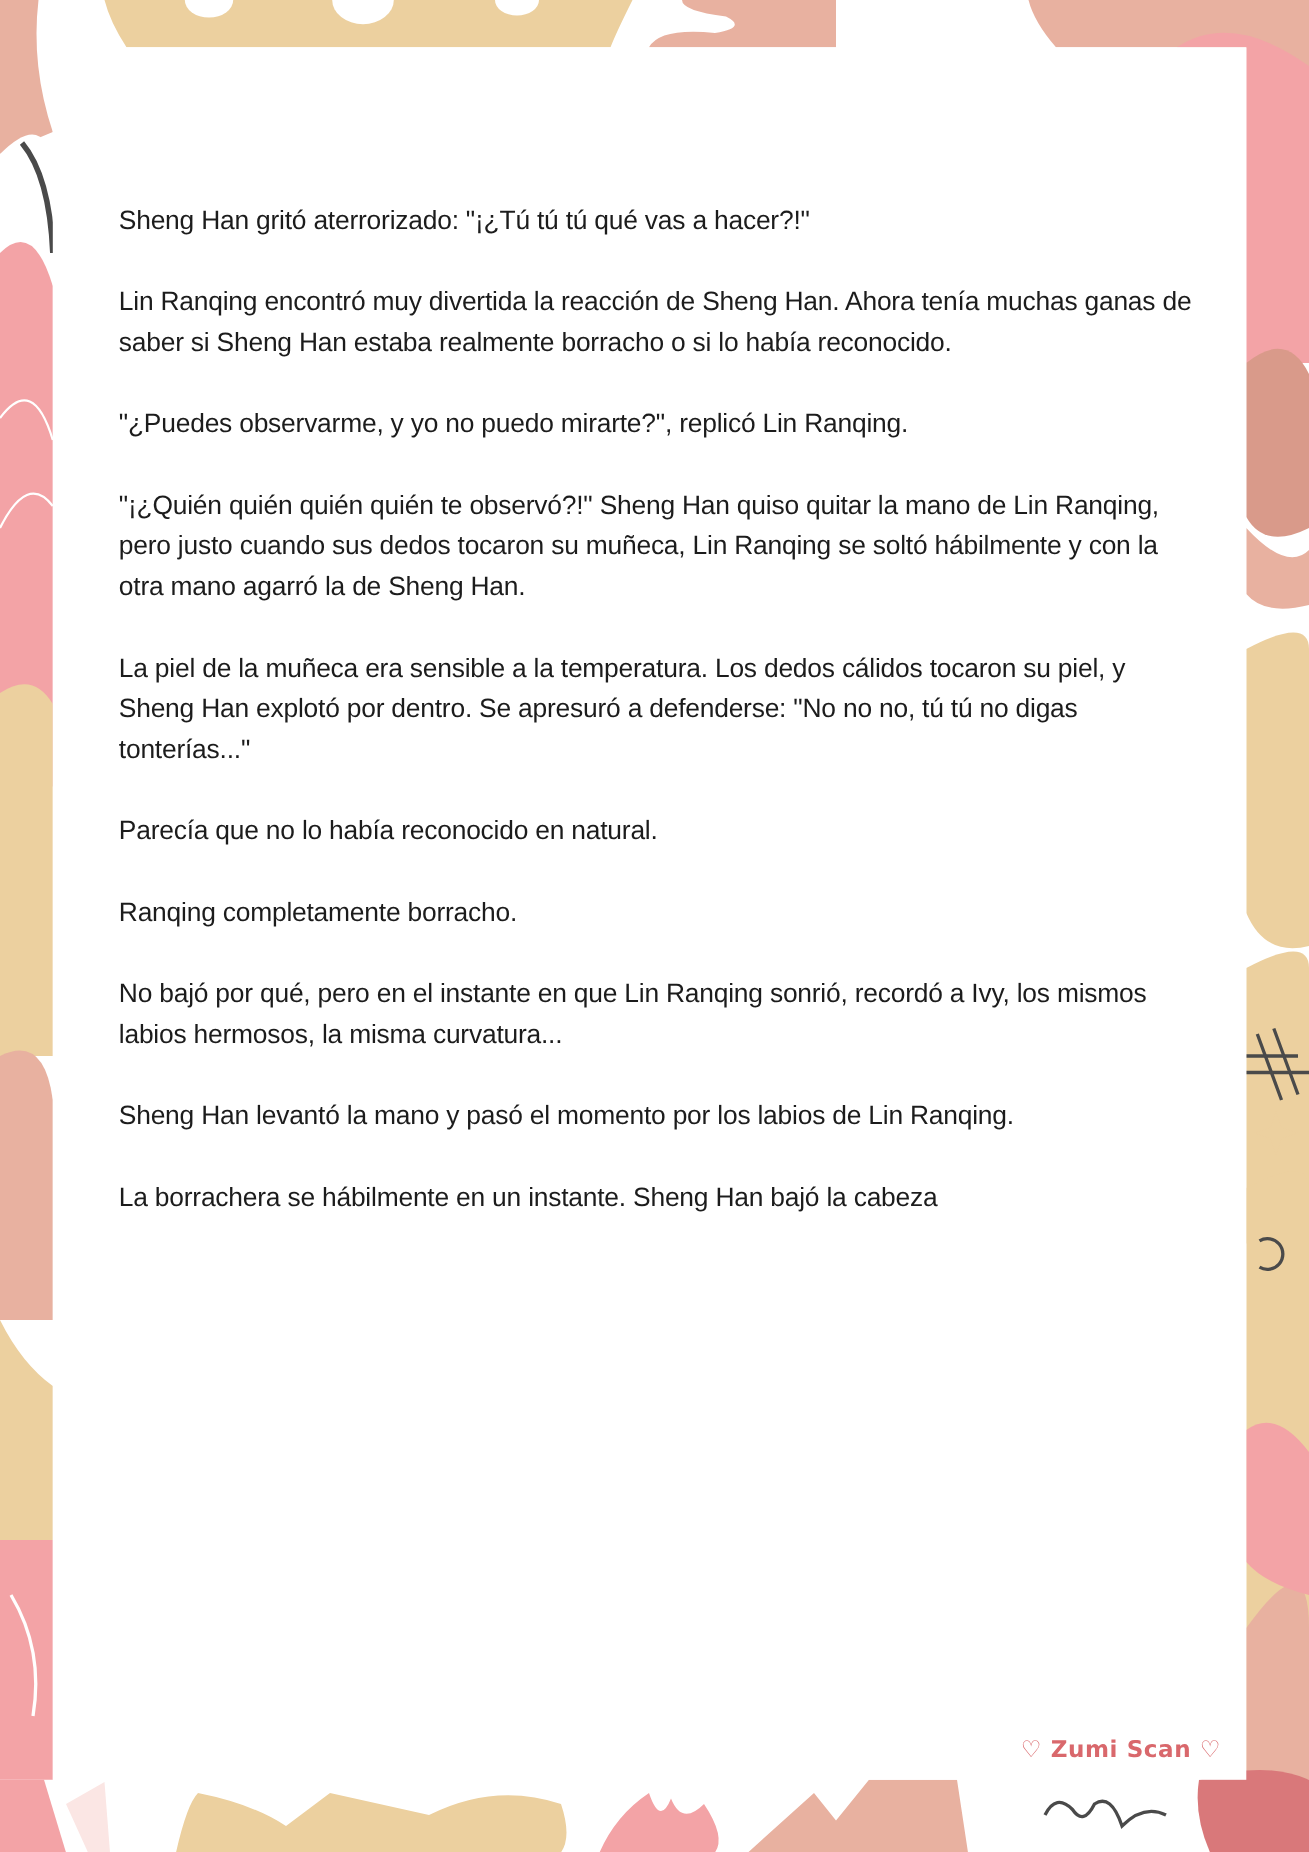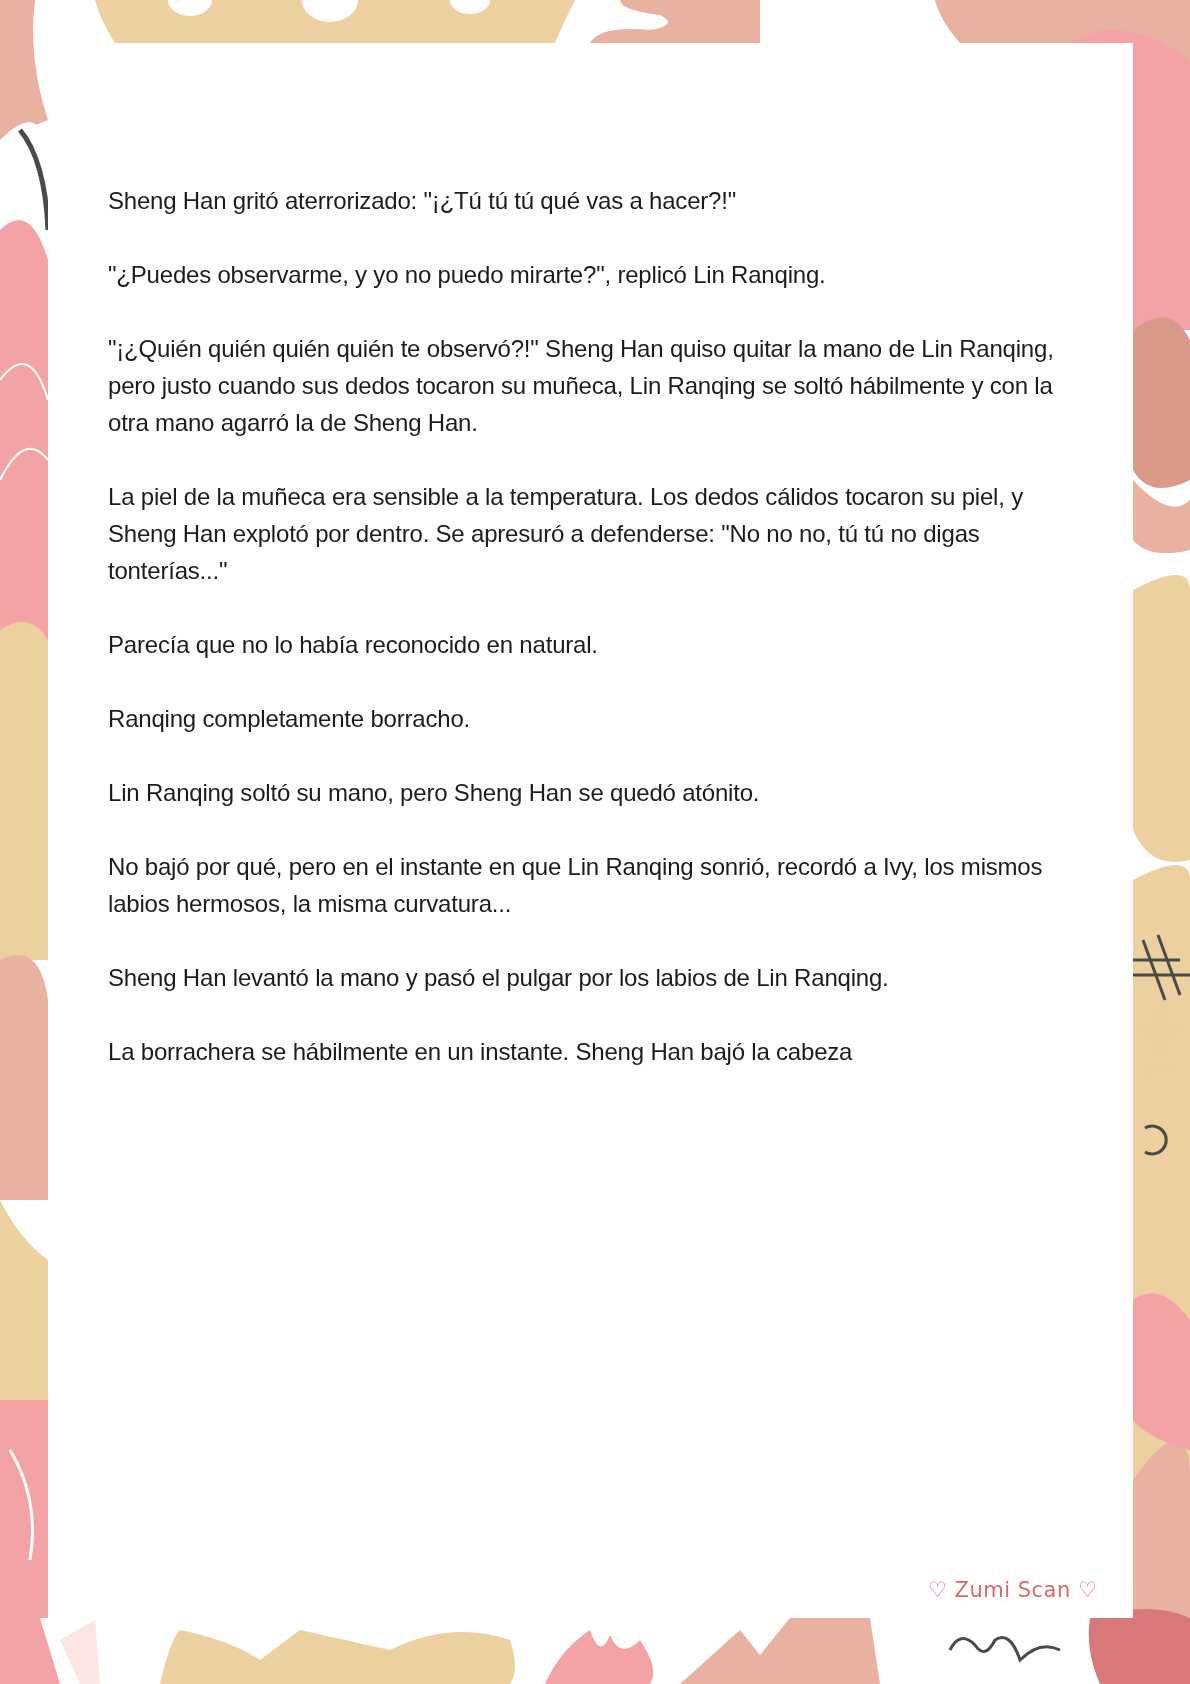--- a/index.html
+++ b/index.html
@@ -15,21 +15,21 @@
   }
   .content {
     position: absolute; left: 108px; top: 182px; width: 980px;
     font-size: 24px; line-height: 37px; color: #1c1c1c;
     letter-spacing: -0.2px;
   }
   .content p { margin: 0 0 37px 0; }
   .watermark {
     position: absolute; left: 928px; top: 1578px;
     font-size: 21px; color: #d9686c; letter-spacing: 0.5px;
-    font-family: "DejaVu Sans", sans-serif; font-weight: 400;
+    font-family: "DejaVu Sans", sans-serif; font-weight: 700;
   }
 </style>
 </head>
 <body>
 
 <svg class="deco" width="1190" height="1684" style="left:0;top:0;">
 
   <path d="M0 0 H35 Q28 60 48 120 L0 140 Z" fill="#e8b1a0"></path>
   <path d="M95 0 H575 Q560 30 555 43 H115 Q100 20 95 0 Z" fill="#ecd09f"></path>
   <ellipse cx="190" cy="0" rx="22" ry="16" fill="#fff"></ellipse>
@@ -69,24 +69,24 @@
   <path d="M545 1684 Q560 1650 590 1630 Q600 1660 610 1635 Q620 1660 640 1640 Q660 1670 650 1684 Z" fill="#f3a3a6"></path>
   <path d="M680 1684 L740 1630 L760 1655 L790 1618 L870 1618 L880 1684 Z" fill="#e8b1a0"></path>
   <path d="M950 1650 Q960 1630 975 1645 Q985 1660 995 1640 Q1010 1630 1020 1660 Q1040 1640 1060 1650" stroke="#4a4a4a" stroke-width="3" fill="none"></path>
   <path d="M1090 1618 Q1150 1600 1190 1618 V1684 H1100 Q1085 1650 1090 1618 Z" fill="#d9787a"></path>
 </svg>
 
 <div class="panel"></div>
 
 <div class="content">
   <p>Sheng Han gritó aterrorizado: "¡¿Tú tú tú qué vas a hacer?!"</p>
+  <p>Lin Ranqing encontró muy divertida la reacción de Sheng Han. Ahora tenía muchas ganas de saber si Sheng Han estaba realmente borracho o si lo había reconocido.</p>
   <p>"¿Puedes observarme, y yo no puedo mirarte?", replicó Lin Ranqing.</p>
   <p>"¡¿Quién quién quién quién te observó?!" Sheng Han quiso quitar la mano de Lin Ranqing, pero justo cuando sus dedos tocaron su muñeca, Lin Ranqing se soltó hábilmente y con la otra mano agarró la de Sheng Han.</p>
   <p>La piel de la muñeca era sensible a la temperatura. Los dedos cálidos tocaron su piel, y Sheng Han explotó por dentro. Se apresuró a defenderse: "No no no, tú tú no digas tonterías..."</p>
   <p>Parecía que no lo había reconocido en natural.</p>
   <p>Ranqing completamente borracho.</p>
-  <p>Lin Ranqing soltó su mano, pero Sheng Han se quedó atónito.</p>
   <p>No bajó por qué, pero en el instante en que Lin Ranqing sonrió, recordó a Ivy, los mismos labios hermosos, la misma curvatura...</p>
-  <p>Sheng Han levantó la mano y pasó el pulgar por los labios de Lin Ranqing.</p>
+  <p>Sheng Han levantó la mano y pasó el momento por los labios de Lin Ranqing.</p>
   <p>La borrachera se hábilmente en un instante. Sheng Han bajó la cabeza</p>
 </div>
 
 <div class="watermark">♡ Zumi Scan ♡</div>
 
 </body></html>

